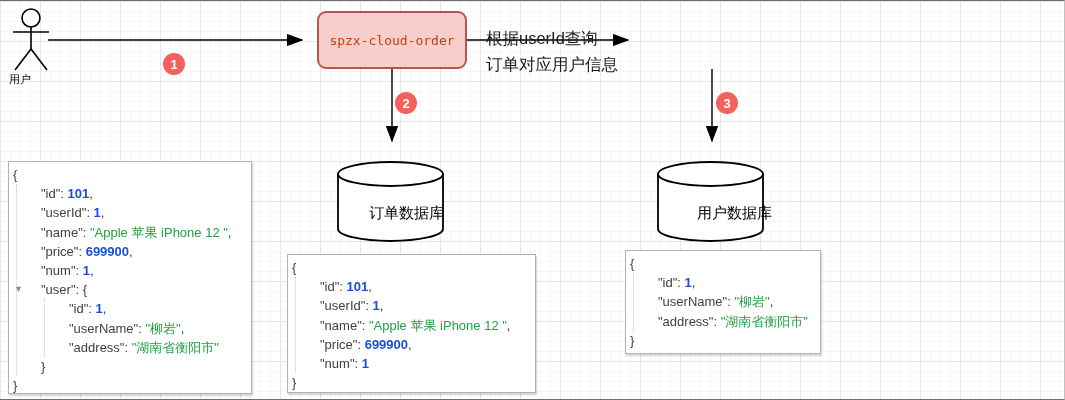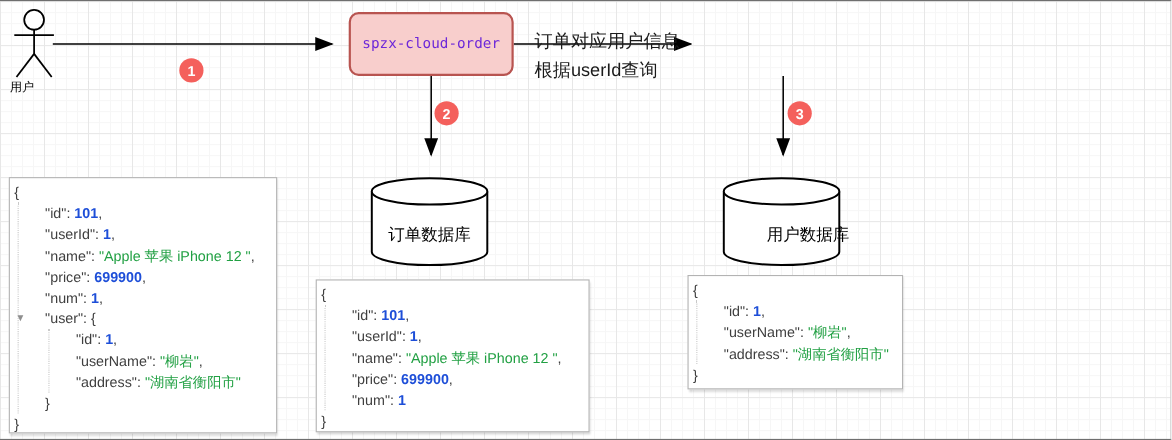--- a/index.html
+++ b/index.html
@@ -22,21 +22,21 @@
   }
   .layer{position:absolute;left:0;top:0;width:1065px;height:398px;}
 
   .service-node{
     position:absolute;
     background:#f8cecc;
     border:2px solid #b85450;
     border-radius:9px;
     display:flex;align-items:center;justify-content:center;
     font-family:"DejaVu Sans Mono","Liberation Mono",monospace;
-    font-size:13px;color:#6d28d9;
+    font-size:13px;color:#c2410c;
     box-sizing:border-box;
   }
   .node-order{left:317px;top:10px;width:150px;height:58px;}
   .node-user{left:637px;top:10px;width:151px;height:58px;}
 
   .edge-label-1{
     position:absolute;left:134px;top:31px;width:108px;height:16px;
     background:#ffffff;
     font-size:14px;line-height:16px;color:#1a1a1a;
     text-align:center;white-space:nowrap;
@@ -47,21 +47,21 @@
     white-space:nowrap;
   }
   .actor-label{
     position:absolute;left:9px;top:71px;width:45px;
     font-size:11px;color:#000;
   }
   .db-label{
     position:absolute;width:105px;top:203px;
     font-size:15px;color:#000;text-align:center;
   }
-  .db-label-order{left:338px;}
+  .db-label-order{left:338px;padding-left:16px;}
   .db-label-user{left:658px;margin-left:24px;}
 
   .badge{
     position:absolute;width:22px;height:22px;border-radius:50%;
     background:#f4605c;color:#fff;
     font-size:13px;font-weight:bold;
     display:flex;align-items:center;justify-content:center;
   }
   .badge-1{left:163px;top:52px;}
   .badge-2{left:395px;top:91px;}
@@ -131,22 +131,22 @@
     </g>
   </svg>
 
   <div class="actor-label">用户</div>
 
   <div class="service-node node-order">
     <span>spzx-cloud-order</span>
   </div>
 
   <div class="edge-label-2">
+    <div>根据userId查询</div>
     <div>订单对应用户信息</div>
-    <div>根据userId查询</div>
   </div>
 
   <div class="badge badge-1">1</div>
   <div class="badge badge-2">2</div>
   <div class="badge badge-3">3</div>
 
   <div class="db-label db-label-order">订单数据库</div>
   <div class="db-label db-label-user">用户数据库</div>
 
   <div class="json-panel panel-0">

